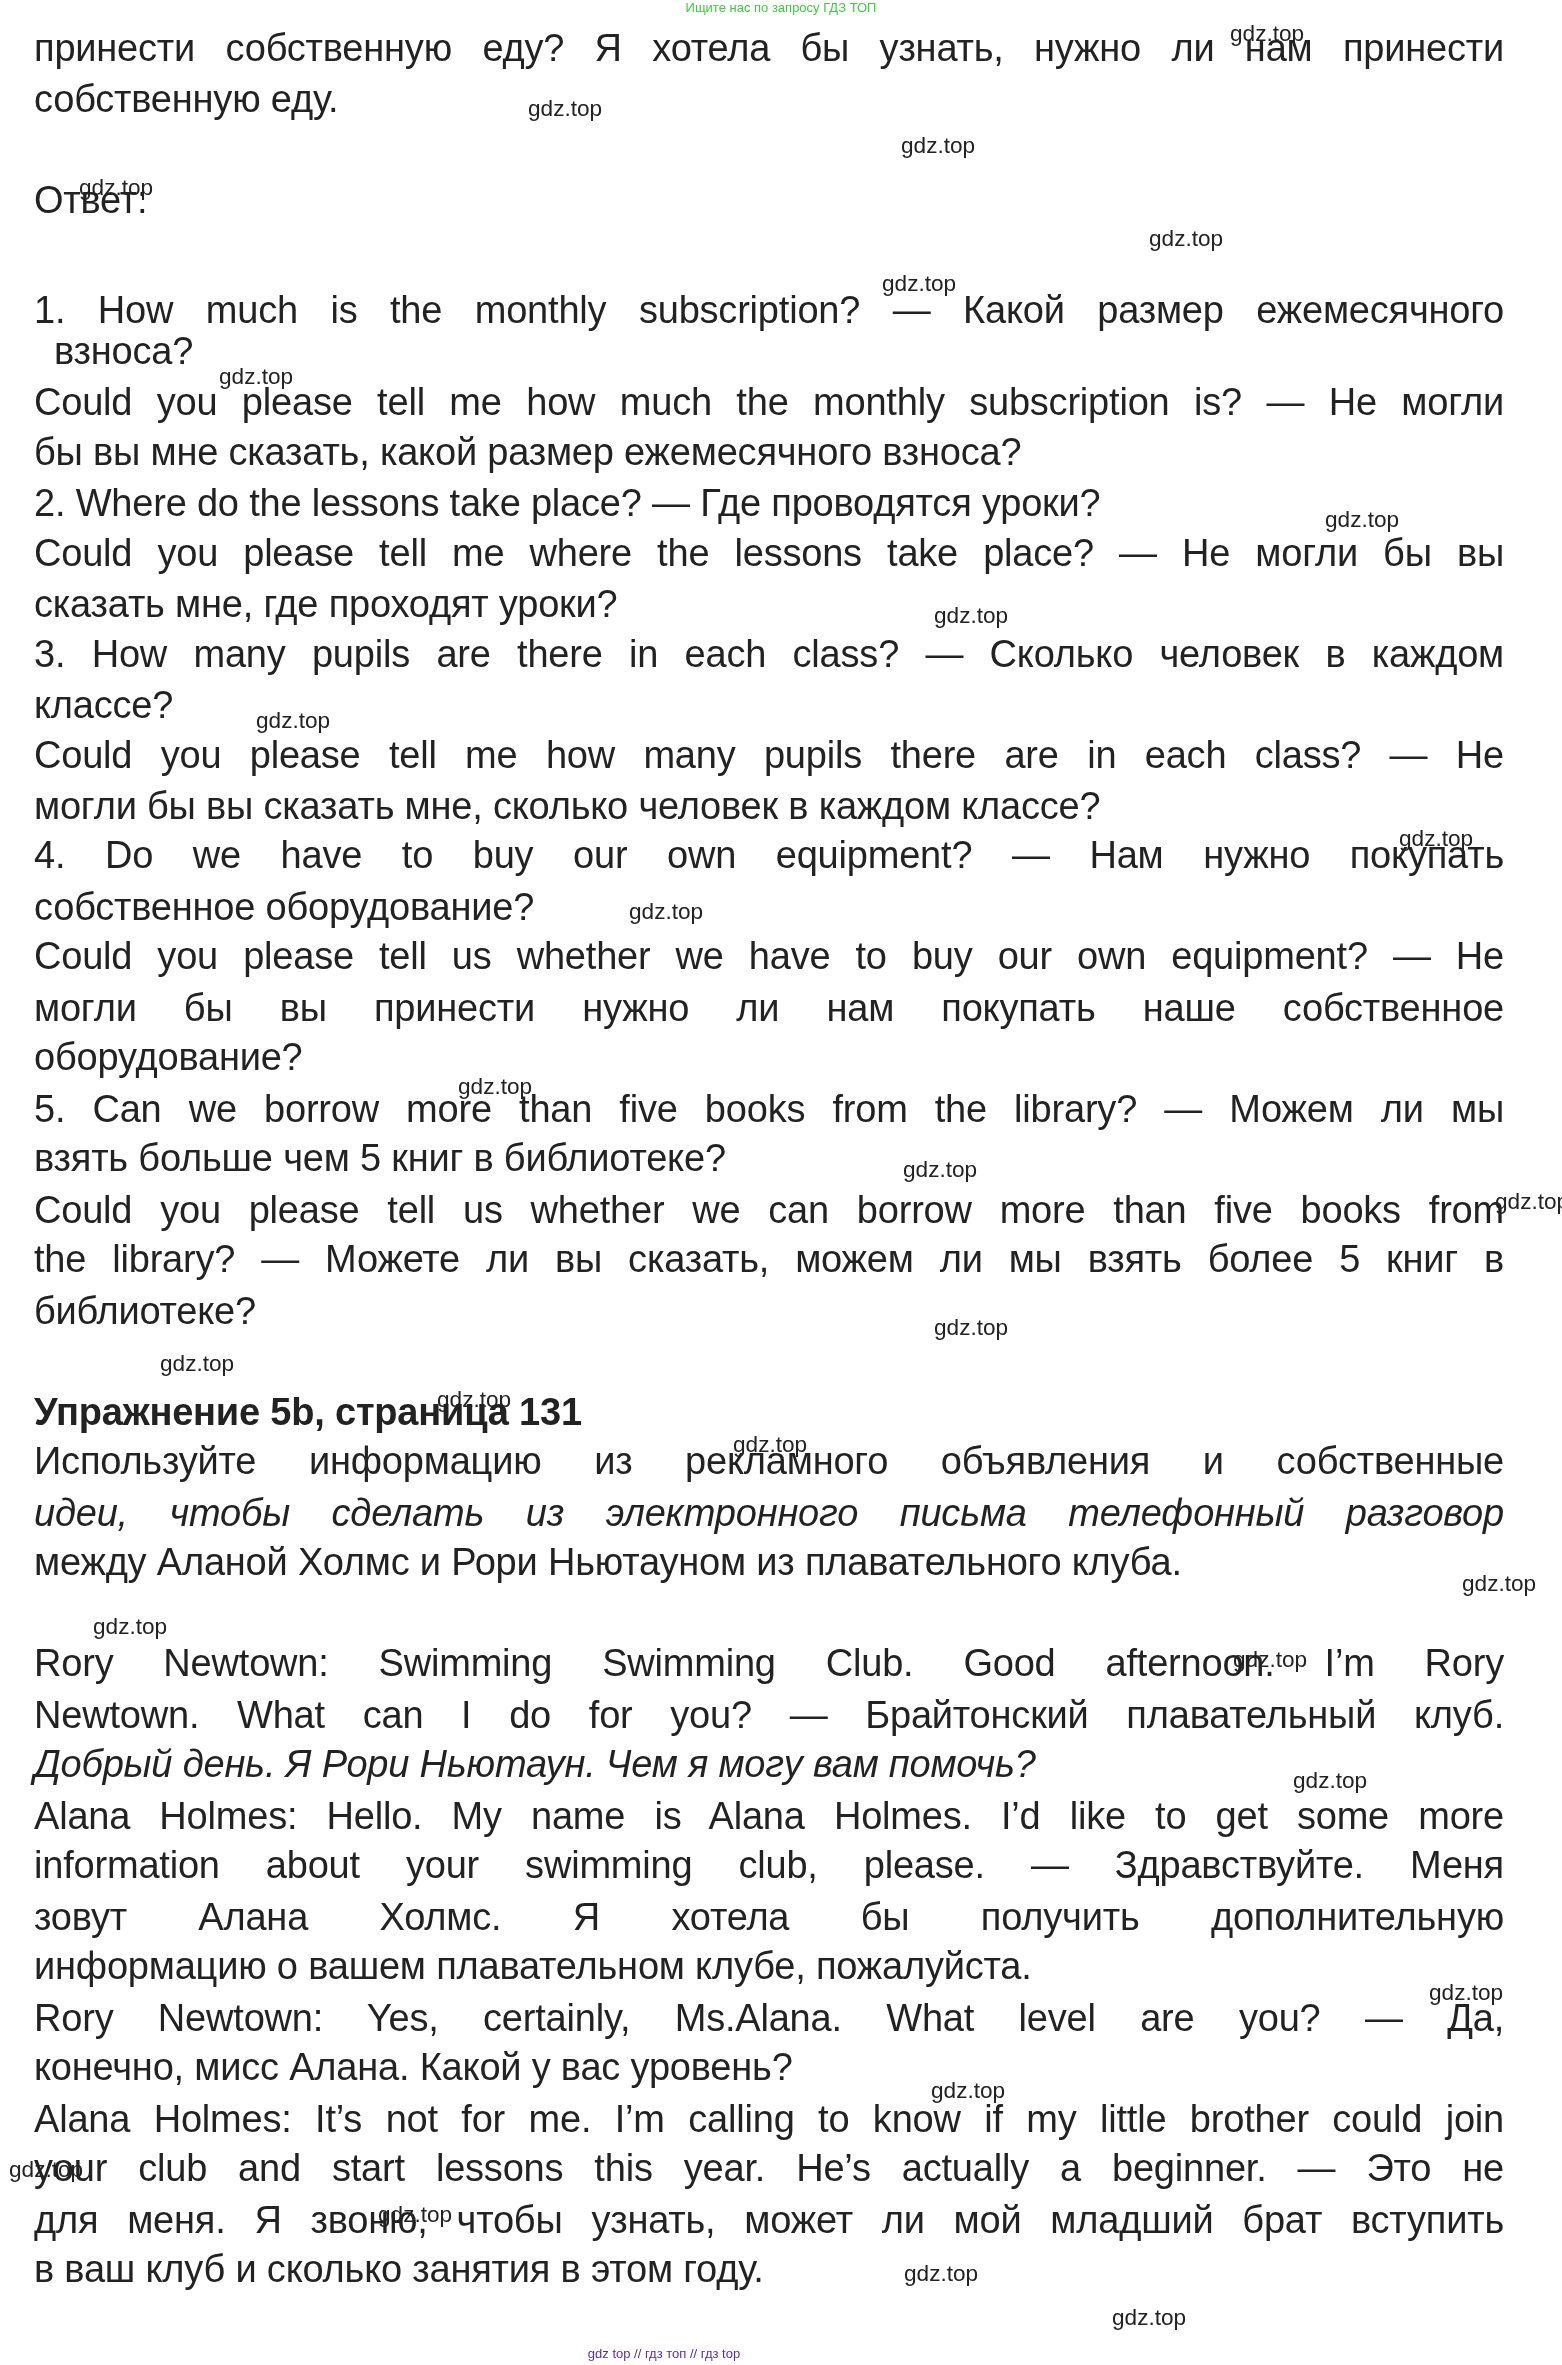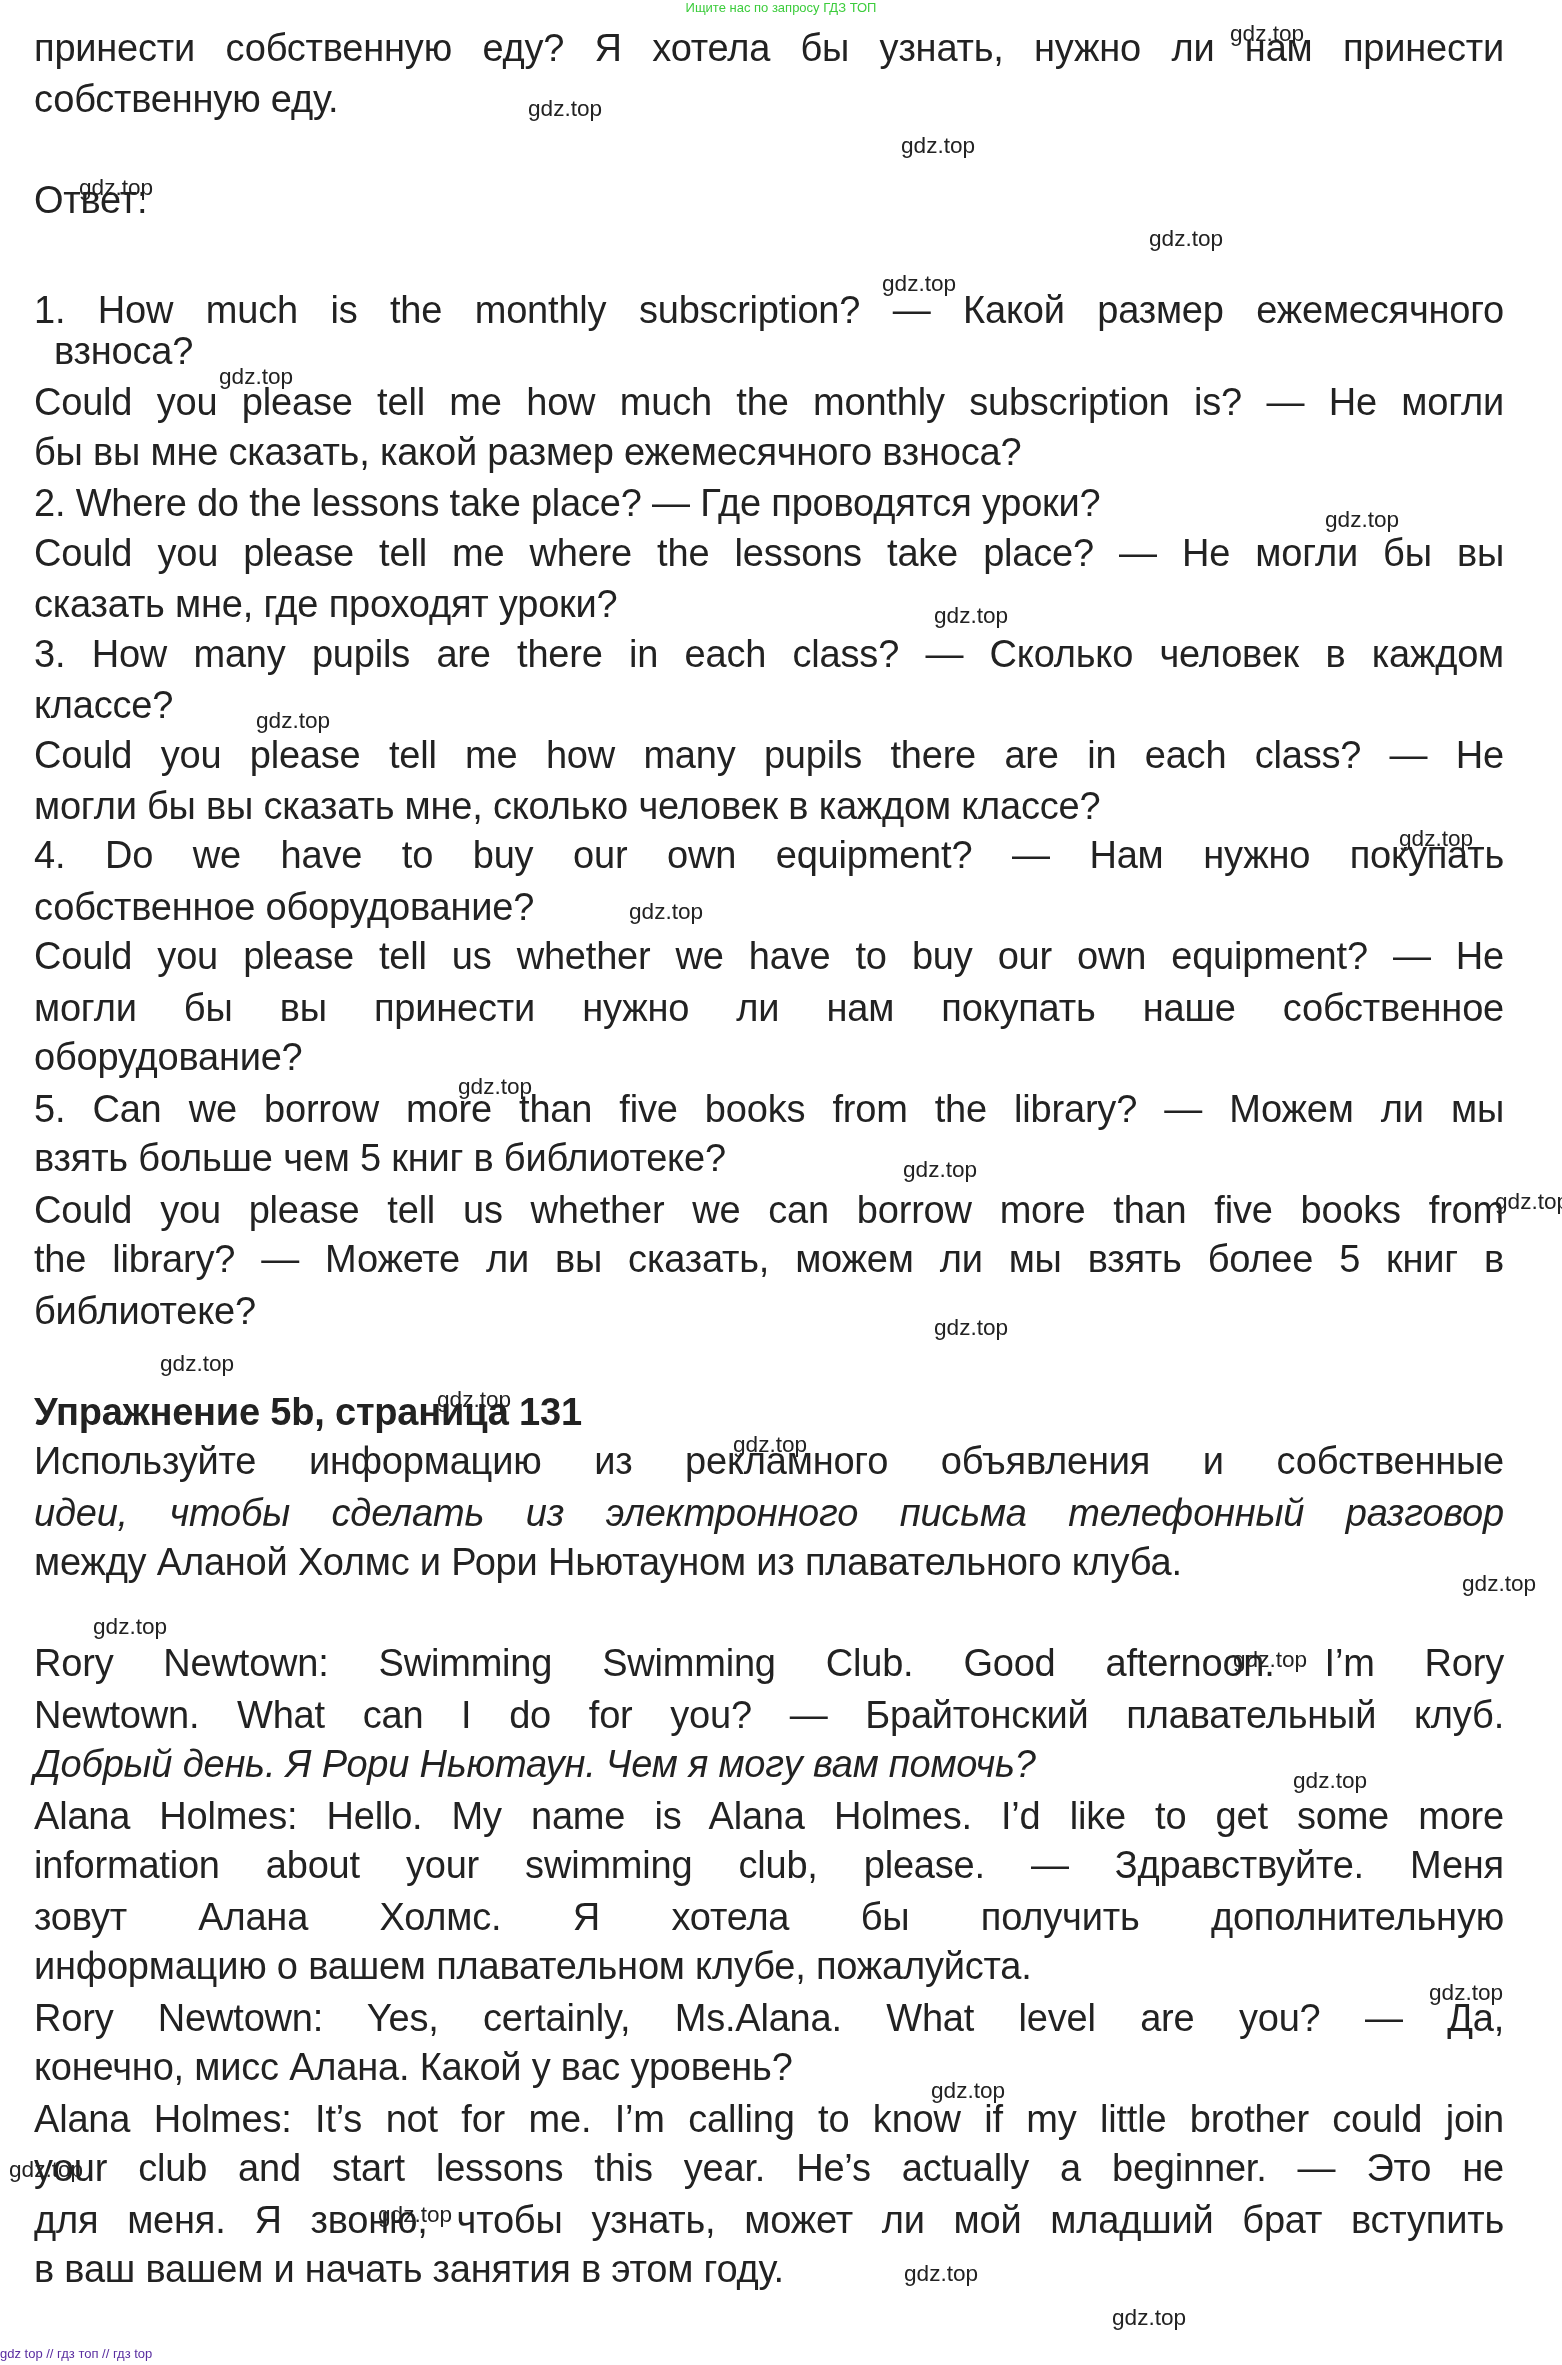--- a/index.html
+++ b/index.html
@@ -1,20 +1,20 @@
 <!DOCTYPE html>
 <html style="font-size:12px"><head>
 <meta charset="utf-8">
 <style>
   html, body { margin: 0; padding: 0; background: #ffffff; }
   body { width: 1562px; height: 2366px; position: relative; overflow: hidden;
          font-family: "Liberation Sans", sans-serif; color: #222222; }
   .top-banner { position: absolute; top: 0; left: 0; width: 1562px; text-align: center;
                 font-size: 13px; line-height: 16.6px; color: #3ccc3c; }
-  .footer { position: absolute; top: 2344px; left: 0; width: 1328px; 
+  .footer { position: absolute; top: 2344px; left: 0; width: 1328px; text-align: center;
             font-size: 13px; line-height: 19.6px; color: #5a2ea0; }
   .line { position: absolute; left: 34px; width: 1470px; font-size: 38px; line-height: 45px;
           white-space: nowrap; letter-spacing: -0.2px; }
   .line.j { text-align: justify; text-align-last: justify; white-space: normal; }
   .line.h { font-weight: bold; }
   .wm { position: absolute; font-size: 22.6px; line-height: 26px; color: #222222; white-space: nowrap; }
 </style>
 </head>
 <body>
 
@@ -54,21 +54,21 @@
   <div class="line" style="top: 1742px; font-style: italic;">Добрый день. Я Рори Ньютаун. Чем я могу вам помочь?</div>
   <div class="line j" style="top: 1794px;">Alana Holmes: Hello. My name is Alana Holmes. I’d like to get some more</div>
   <div class="line j" style="top: 1843px;">information about your swimming club, please. — Здравствуйте. Меня</div>
   <div class="line j" style="top: 1895px;">зовут Алана Холмс. Я хотела бы получить дополнительную</div>
   <div class="line" style="top: 1944px;">информацию о вашем плавательном клубе, пожалуйста.</div>
   <div class="line j" style="top: 1996px;">Rory Newtown: Yes, certainly, Ms.Alana. What level are you? — Да,</div>
   <div class="line" style="top: 2045px;">конечно, мисс Алана. Какой у вас уровень?</div>
   <div class="line j" style="top: 2097px;">Alana Holmes: It’s not for me. I’m calling to know if my little brother could join</div>
   <div class="line j" style="top: 2146px;">your club and start lessons this year. He’s actually a beginner. — Это не</div>
   <div class="line j" style="top: 2198px;">для меня. Я звоню, чтобы узнать, может ли мой младший брат вступить</div>
-  <div class="line" style="top: 2247px;">в ваш вашем и начать занятия в этом году.</div>
+  <div class="line" style="top: 2247px;">в ваш клуб и сколько занятия в этом году.</div>
 </div>
 
 <div>
   <span class="wm" style="left:1230px;top:21px">gdz.top</span>
   <span class="wm" style="left:528px;top:96px">gdz.top</span>
   <span class="wm" style="left:901px;top:133px">gdz.top</span>
   <span class="wm" style="left:79px;top:175px">gdz.top</span>
   <span class="wm" style="left:1149px;top:226px">gdz.top</span>
   <span class="wm" style="left:882px;top:271px">gdz.top</span>
   <span class="wm" style="left:219px;top:364px">gdz.top</span>

